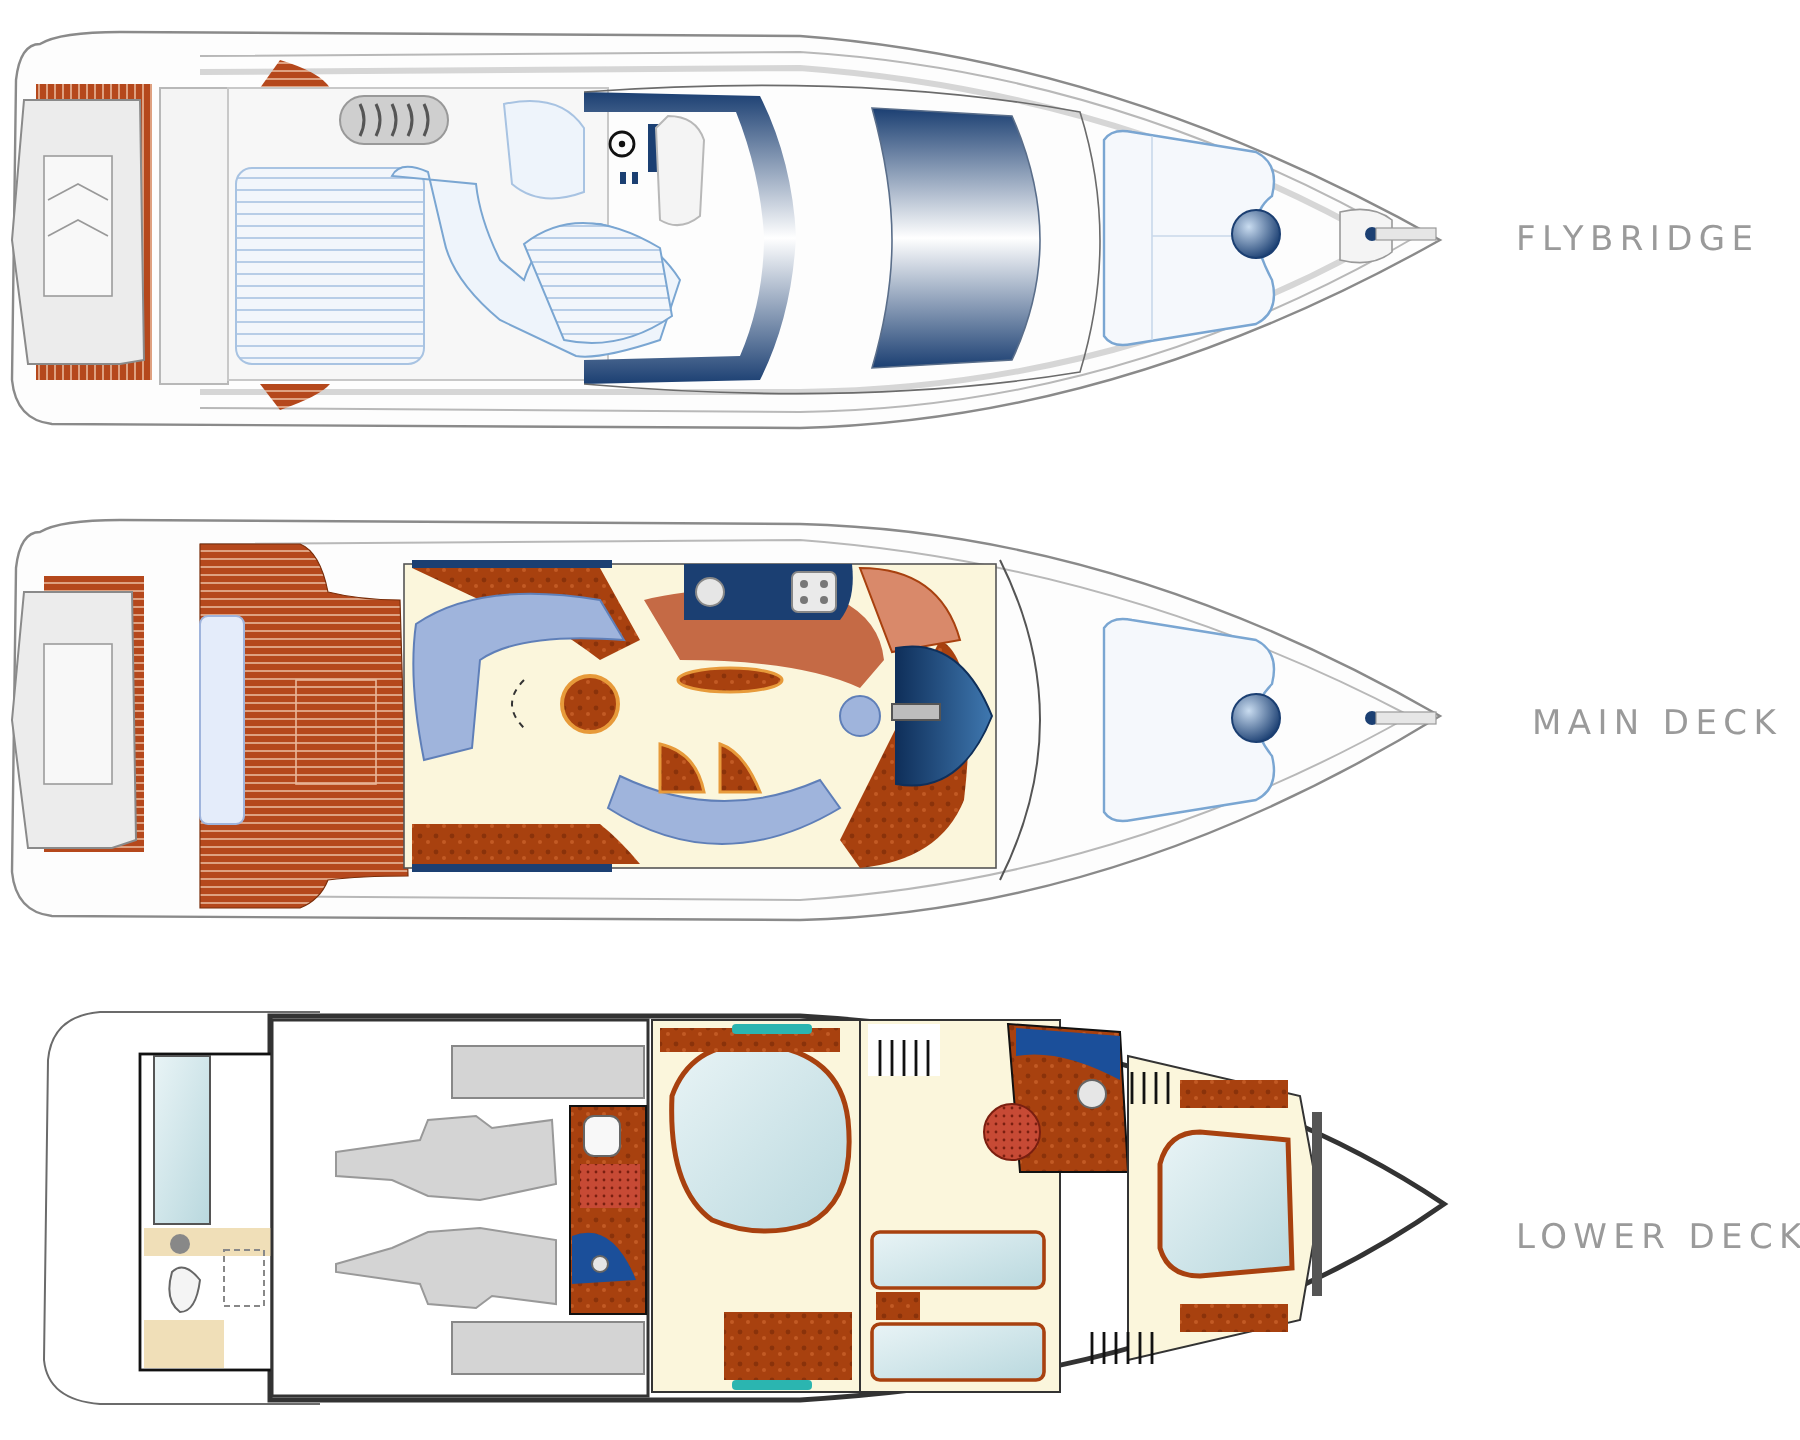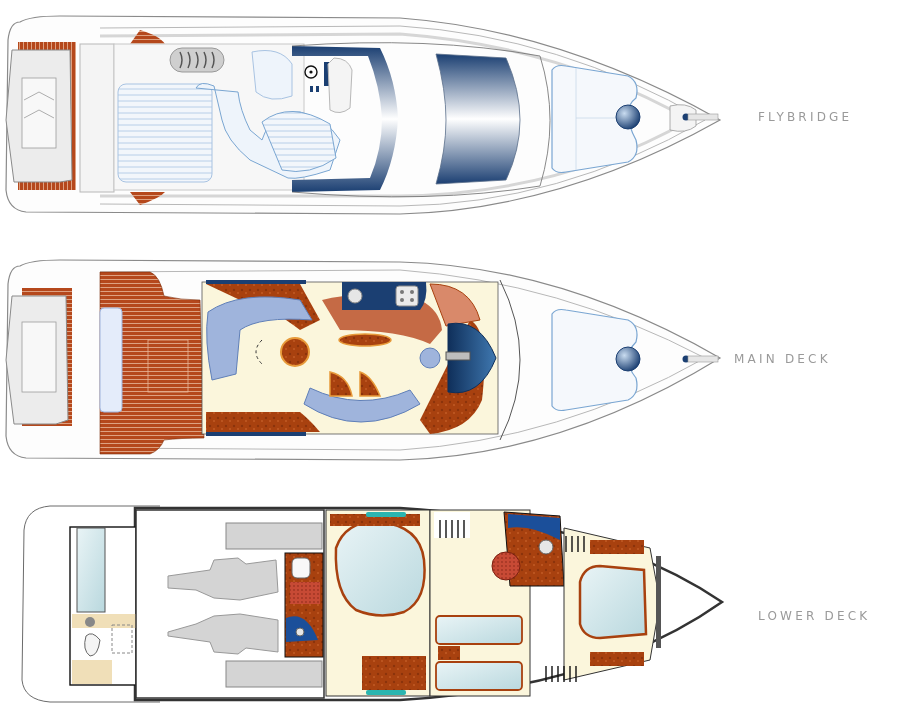--- a/index.html
+++ b/index.html
@@ -1,21 +1,21 @@
 <!DOCTYPE html>
 <html><head>
 <meta charset="utf-8">
 <style>
   html, body { margin: 0; padding: 0; background: #ffffff; }
   body { width: 900px; height: 720px; position: relative; overflow: hidden; font-family: "Liberation Sans", sans-serif; }
   .plan { position: absolute; left: 0; }
   .deck-label {
     position: absolute;
     font-family: "DejaVu Sans", sans-serif;
-    font-size: 12px;
+    font-size: 17px;
     letter-spacing: 3.2px;
     color: #9a9a9a;
     font-weight: normal;
     white-space: nowrap;
   }
   .logo { position: absolute; left: 24px; top: 22px; width: 74px; height: 42px; }
   .logo-mark {
     position: absolute; left: 0; top: -6px;
     font-family: "DejaVu Sans", sans-serif; font-weight: bold;
     font-size: 34px; letter-spacing: -2px; color: #111; line-height: 1;
@@ -258,14 +258,14 @@
     <line x1="546" y1="666" x2="546" y2="682"></line>
       <line x1="552" y1="666" x2="552" y2="682"></line>
     <line x1="558" y1="666" x2="558" y2="682"></line>
       <line x1="564" y1="666" x2="564" y2="682"></line>
     <line x1="570" y1="666" x2="570" y2="682"></line>
       <line x1="576" y1="666" x2="576" y2="682"></line>
   </g>
 </svg>
 
 <div class="deck-label" style="left:758px; top:110px;">FLYBRIDGE</div>
-<div class="deck-label" style="left:734px; top:352px;">MAIN DECK</div>
+<div class="deck-label" style="left:766px; top:352px;">MAIN DECK</div>
 <div class="deck-label" style="left:758px; top:596px;margin-top:13px;">LOWER DECK</div>
 
 </body></html>

